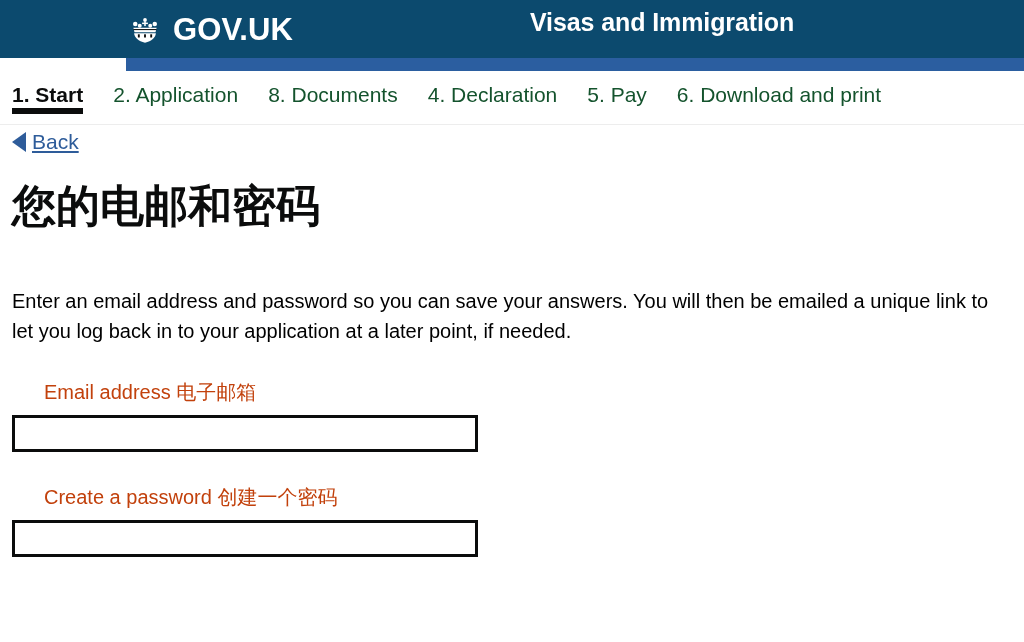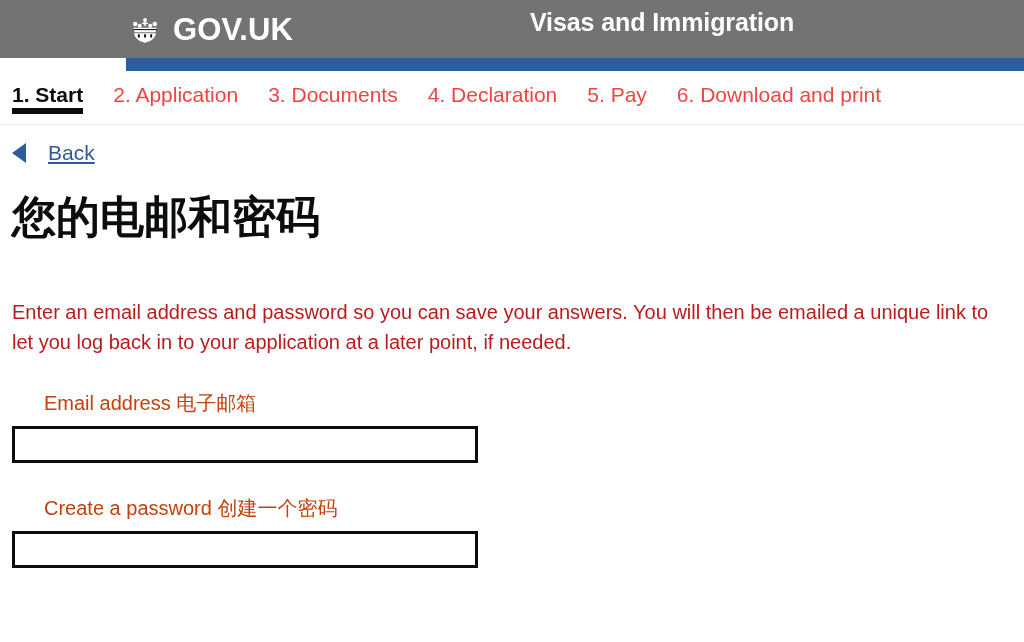--- a/index.html
+++ b/index.html
@@ -14,21 +14,21 @@
     background: #ffffff;
     font-family: "Liberation Sans", "DejaVu Sans", sans-serif;
     color: #0b0c0c;
     -webkit-font-smoothing: antialiased;
   }
 
   
   .gov-header {
     position: relative;
     height: 58px;
-    background: #737373;
+    background: #0c4a6e;
     width: 100%;
   }
   .header-inner {
     position: relative;
     height: 58px;
   }
   .brand {
     position: absolute;
     left: 126px;
     top: 0;
@@ -100,21 +100,21 @@
     padding: 0;
     height: 54px;
   }
   .step-item {
     position: relative;
     display: block;
     padding: 11px 0 0 0;
     margin-right: 30px;
     font-size: 21px;
     line-height: 1.2;
-    color: #ef4444;
+    color: #14532d;
     white-space: nowrap;
     text-decoration: none;
     cursor: pointer;
   }
   .step-item.is-active {
     color: #0b0c0c;
     font-weight: 700;
   }
   .step-item.is-active::after {
     content: "";
@@ -126,22 +126,22 @@
     background: #0b0c0c;
   }
 
   
   .main {
     padding: 0 12px;
   }
   .back-link {
     display: inline-flex;
     align-items: center;
-    gap: 22px;
-    margin-top: 17px;
+    gap: 6px;
+    margin-top: 6px;
     text-decoration: none;
     cursor: pointer;
   }
   .back-arrow-icon {
     display: block;
     width: 0;
     height: 0;
     border-top: 10px solid transparent;
     border-bottom: 10px solid transparent;
     border-right: 14px solid #2e5c9a;
@@ -160,21 +160,21 @@
     font-weight: 700;
     line-height: 1.1;
     letter-spacing: 0px;
     color: #0b0c0c;
   }
 
   .body-text {
     margin: 0;
     font-size: 20px;
     line-height: 1.52;
-    color: #b91c1c;
+    color: #000000;
     max-width: 1000px;
   }
   .body-text.first { margin-top: 56px; }
   .body-text.second { margin-top: 22px; }
 
   .form-group { margin-top: 32px; }
   .field-label {
     display: block;
     font-size: 20px;
     line-height: 1.3;
@@ -230,21 +230,21 @@
 
 <div class="blue-bar-row">
   <div class="blue-bar-pad"></div>
   <div class="blue-bar"></div>
 </div>
 
 <nav class="steps-nav">
   <ul class="steps-list">
     <li class="step-item is-active">1. Start</li>
     <li class="step-item">2. Application</li>
-    <li class="step-item">3. Documents</li>
+    <li class="step-item">8. Documents</li>
     <li class="step-item">4. Declaration</li>
     <li class="step-item">5. Pay</li>
     <li class="step-item">6. Download and print</li>
   </ul>
 </nav>
 
 <main class="main">
 
   <a class="back-link" href="#">
     <span class="back-arrow-icon"></span>

